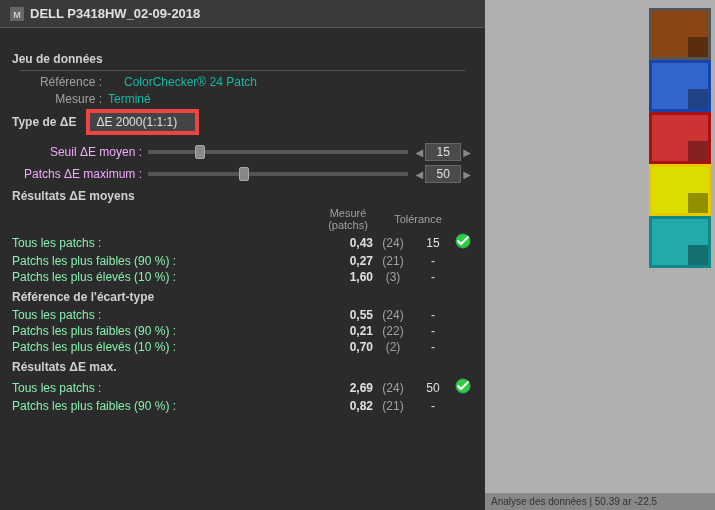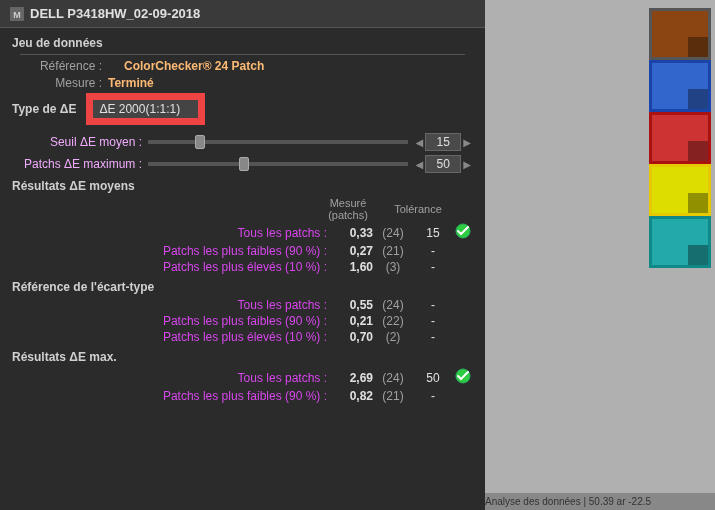--- a/index.html
+++ b/index.html
@@ -45,21 +45,21 @@
       font-weight: bold;
     }
 
     .separator {
       height: 1px;
       background: #555;
       margin: 0 8px;
     }
 
     .content {
-      padding: 4px 12px;
+      padding: 20px 12px;
       flex: 1;
     }
 
     .section-label {
       color: #d0d0d0;
       font-weight: bold;
       margin-bottom: 4px;
       margin-top: 4px;
     }
 
@@ -70,22 +70,22 @@
     }
 
     .field-label {
       text-align: right;
       color: #a0a0a0;
       min-width: 90px;
       margin-right: 6px;
     }
 
     .field-value {
-      color: #fdba74;
-      font-weight: bold;
+      color: #14b8a6;
+      font-weight: normal;
     }
 
     .result-row {
       display: flex;
       align-items: center;
       margin: 8px 0;
       background: #353535;
       padding: 4px 8px;
       border-radius: 2px;
     }
@@ -113,21 +113,21 @@
 
     .delta-type-label {
       color: #d0d0d0;
       font-weight: bold;
       margin-right: 10px;
     }
 
     .dropdown {
       background: #444;
       color: #e0e0e0;
-      border: 7px solid #ef4444;
+      border: 4px solid #ef4444;
       padding: 2px 18px 2px 6px;
       font-size: 12px;
       cursor: pointer;
       position: relative;
       appearance: none;
       -webkit-appearance: none;
     }
 
     .slider-row {
       display: flex;
@@ -205,22 +205,21 @@
       font-size: 11px;
     }
 
     .data-row {
       display: flex;
       align-items: center;
       margin-bottom: 2px;
     }
 
     .data-row-label {
-      text-align: right;
-      color: #d946ef;
+      color: #86efac;
       flex: 1;
       margin-right: 6px;
     }
 
     .data-row-val {
       width: 40px;
       text-align: right;
       color: #e0e0e0;
       font-weight: bold;
     }
@@ -252,21 +251,21 @@
       gap: 6px;
       position: relative;
     }
 
     .bottom-bar {
       position: absolute;
       bottom: 0;
       left: 0;
       right: 0;
       background: #888;
-      padding: 3px 0;
+      padding: 3px 6px;
       font-size: 10px;
       color: #333;
     }
 
     .green-check {
       display: inline-block;
       width: 20px;
       height: 20px;
     }
   </style>
@@ -331,21 +330,21 @@
       <div class="data-section-title">Résultats ΔE moyens</div>
       <div class="data-header">
         <div class="data-header-spacer"></div>
         <div class="data-header-col">Mesuré (patchs)</div>
         <div class="data-header-col">Tolérance</div>
         <div style="width:20px;"></div>
       </div>
       <div id="mean-rows-container">
           <div class="data-row">
             <span class="data-row-label">Tous les patchs :</span>
-            <span class="data-row-val">0,33</span>
+            <span class="data-row-val">0,43</span>
             <span class="data-row-patches">(24)</span>
             <span class="data-row-tolerance">15</span>
             <span class="data-row-status"><svg width="16" height="16" viewBox="0 0 16 16">
                 <circle cx="8" cy="8" r="7" fill="#2ecc40" stroke="#27ae60" stroke-width="1"></circle>
                 <polyline points="3,8 6,11 13,4" fill="none" stroke="white" stroke-width="2" stroke-linecap="round" stroke-linejoin="round"></polyline>
               </svg></span>
           </div>
           <div class="data-row">
             <span class="data-row-label">Patchs les plus faibles (90 %) :</span>
             <span class="data-row-val">0,27</span>

